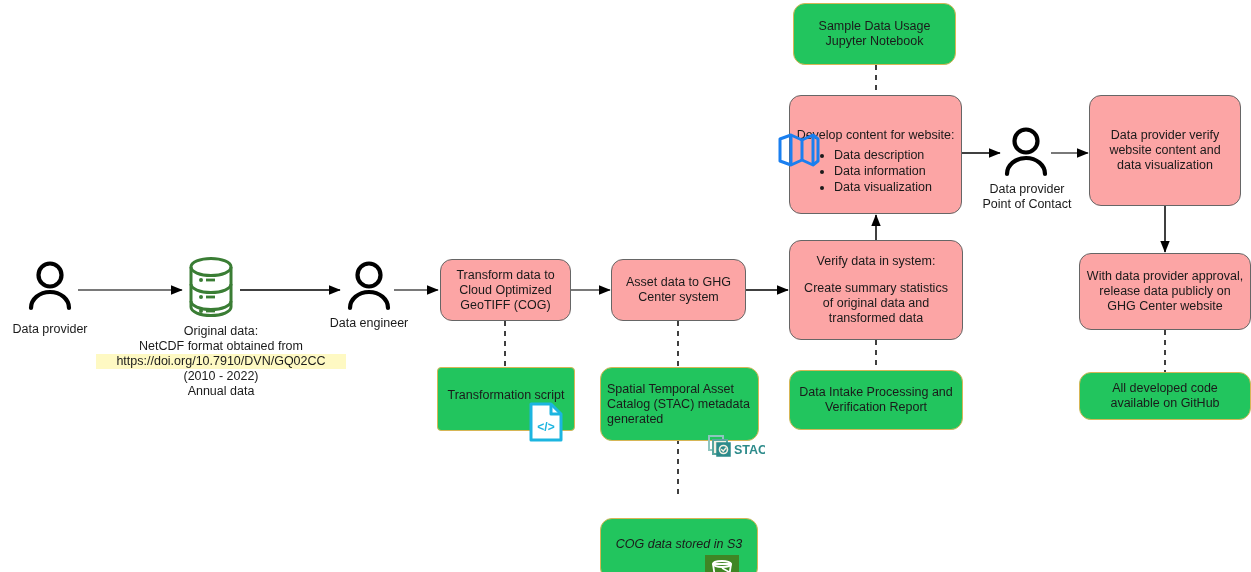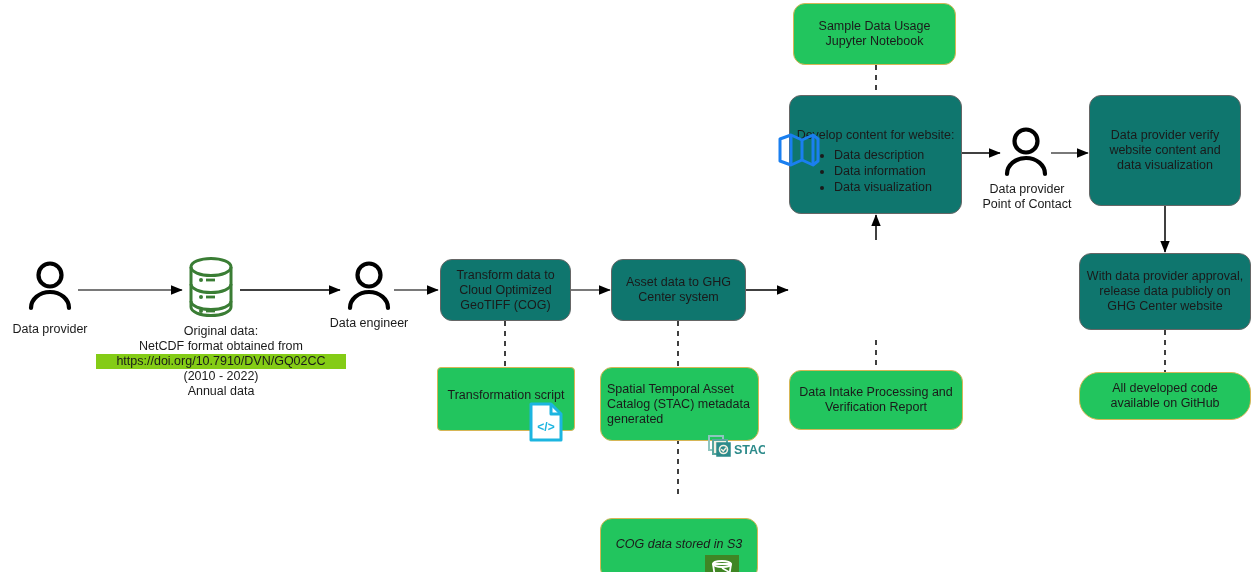--- a/index.html
+++ b/index.html
@@ -23,21 +23,21 @@
     flex-direction: column;
     align-items: center;
     justify-content: center;
     text-align: center;
     color: #1a1a1a;
     font-size: 12.5px;
     line-height: 15px;
     border-radius: 12px;
   }
   .proc {
-    background: #0f766e;
+    background: #fca5a5;
     border: 1.6px solid #666666;
   }
   .note {
     background: #22c55e;
     border: 1.4px solid #d6b656;
   }
   .label-only {
     position: absolute;
     text-align: center;
     font-size: 12.5px;
@@ -54,21 +54,21 @@
   }
   .bullets li { margin: 0; padding: 0; }
   .icon-abs { position: absolute; }
   .edge-layer {
     position: absolute;
     left: 0; top: 0;
     width: 1251px;
     height: 572px;
     pointer-events: none;
   }
-  .url-text { background: #84cc16; }
+  .url-text { background: #fef9c3; }
 </style>
 </head>
 <body>
 
 <div id="canvas">
 
   <svg class="edge-layer" viewBox="0 0 1251 572" width="1251" height="572">
     <defs>
       <marker id="arrowBlack" markerWidth="9" markerHeight="9" refX="7.5" refY="3.2" orient="auto" markerUnits="strokeWidth">
         <path d="M0,0 L8,3.2 L0,6.4 z" fill="#000000"></path>
@@ -214,20 +214,24 @@
     <div style="position:absolute; left:104px; top:36px; width:34px; height:34px;">
       <svg width="34" height="34" viewBox="0 0 34 34">
         <rect x="0" y="0" width="34" height="34" fill="#3f8624"></rect>
         <path d="M8 9 h18 l-2.5 17 h-13 z" fill="none" stroke="#ffffff" stroke-width="1.8" stroke-linejoin="round"></path>
         <ellipse cx="17" cy="9" rx="9" ry="3" fill="none" stroke="#ffffff" stroke-width="1.8"></ellipse>
         <path d="M17 13 l7 4" fill="none" stroke="#ffffff" stroke-width="1.6"></path>
       </svg>
     </div>
   </div>
 
+  <div class="node proc" style="left:789px; top:240px; width:174px; height:100px; padding:6px 8px;">
+    <span style="margin-bottom:12px;">Verify data in system:</span>
+    <span>Create summary statistics of original data and transformed data</span>
+  </div>
 
   <div class="note" style="position:absolute; left:789px; top:370px; width:174px; height:60px; display:flex; align-items:center; justify-content:center; text-align:center; font-size:12.5px; line-height:15px; color:#1a1a1a; border-radius:12px; padding:16px 8px; box-sizing:border-box;">
     <span>Data Intake Processing and Verification Report</span>
   </div>
 
   <div class="note" style="position:absolute; left:793px; top:3px; width:163px; height:62px; display:flex; align-items:center; justify-content:center; text-align:center; font-size:12.5px; line-height:15px; color:#1a1a1a; border-radius:12px; padding:0 10px; box-sizing:border-box;">
     <span>Sample Data Usage Jupyter Notebook</span>
   </div>
 
   <div class="node proc" style="left:789px; top:95px; width:173px; height:119px; align-items:flex-start; padding:14px 6px 0 6px;">
@@ -261,17 +265,17 @@
   </div>
 
   <div class="node proc" style="left:1089px; top:95px; width:152px; height:111px; padding:0 6px;">
     <span>Data provider verify website content and data visualization</span>
   </div>
 
   <div class="node proc" style="left:1079px; top:253px; width:172px; height:77px; padding:0 6px;">
     <span>With data provider approval, release data publicly on GHG Center website</span>
   </div>
 
-  <div class="note" style="position:absolute; left:1079px; top:372px; width:172px; height:48px; display:flex; align-items:center; justify-content:center; text-align:center; font-size:12.5px; line-height:15px; color:#1a1a1a; border-radius:20px; padding:0 8px; box-sizing:border-box;">
+  <div class="note" style="position:absolute; left:1079px; top:372px; width:172px; height:48px; display:flex; align-items:center; justify-content:center; text-align:center; font-size:12.5px; line-height:15px; color:#1a1a1a; border-radius:12px; padding:0 8px; box-sizing:border-box;">
     <span>All developed code available on GitHub</span>
   </div>
 
 </div>
 
 </body></html>

